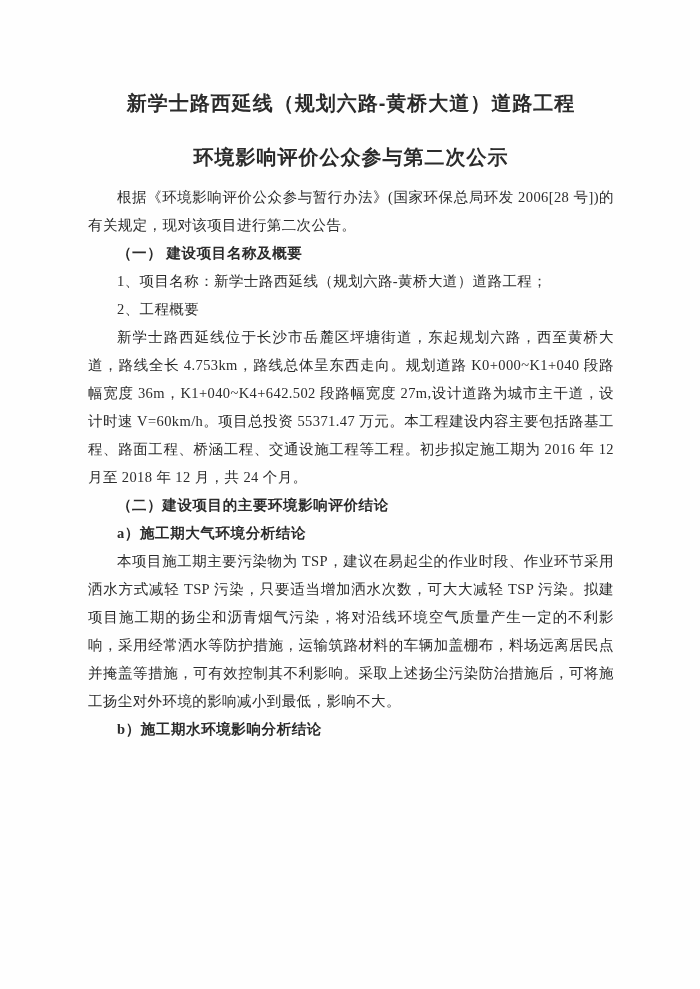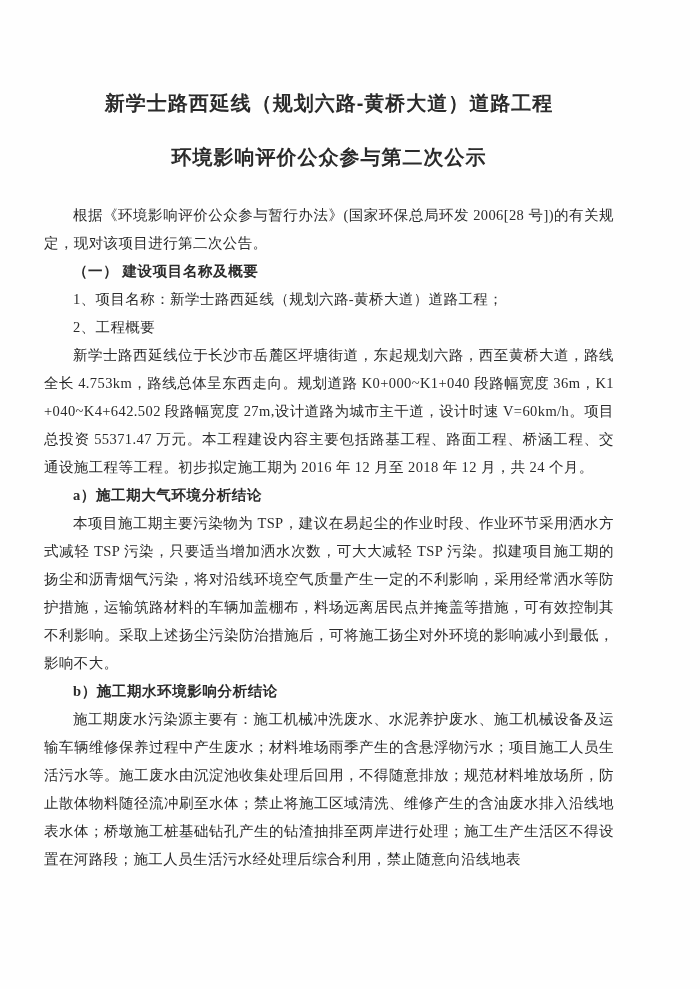--- a/index.html
+++ b/index.html
@@ -6,38 +6,38 @@
     margin: 0;
     padding: 0;
     background: #ffffff;
   }
   .page {
     position: relative;
     width: 700px;
     height: 989px;
     box-sizing: border-box;
     background: #fefefe;
-    padding: 88px 86px 0 44px;
+    padding: 88px 86px 0 88px;
     overflow: hidden;
     font-family: "Liberation Serif", "DejaVu Serif", serif;
     color: #2b2b2b;
   }
   .doc-title {
     text-align: center;
     font-family: "Liberation Sans", "DejaVu Sans", sans-serif;
     font-weight: bold;
     font-size: 20px;
     line-height: 30px;
     letter-spacing: 1px;
   }
   .doc-title.second {
     margin-top: 24px;
   }
   .doc-body {
-    margin-top: 29px;
+    margin-top: 11px;
   }
   .para {
     margin: 0;
     font-size: 14.5px;
     line-height: 28px;
     text-align: justify;
     text-indent: 2em;
     word-break: break-all;
     letter-spacing: 0.4px;
   }
@@ -54,18 +54,18 @@
 <div class="page">
   <div class="doc-title">新学士路西延线（规划六路-黄桥大道）道路工程</div>
   <div class="doc-title second">环境影响评价公众参与第二次公示</div>
 
   <div class="doc-body">
     <p class="para body">根据《环境影响评价公众参与暂行办法》(国家环保总局环发 2006[28 号])的有关规定，现对该项目进行第二次公告。</p>
     <p class="para heading">（一） 建设项目名称及概要</p>
     <p class="para body">1、项目名称：新学士路西延线（规划六路-黄桥大道）道路工程；</p>
     <p class="para body">2、工程概要</p>
     <p class="para body">新学士路西延线位于长沙市岳麓区坪塘街道，东起规划六路，西至黄桥大道，路线全长 4.753km，路线总体呈东西走向。规划道路 K0+000~K1+040 段路幅宽度 36m，K1+040~K4+642.502 段路幅宽度 27m,设计道路为城市主干道，设计时速 V=60km/h。项目总投资 55371.47 万元。本工程建设内容主要包括路基工程、路面工程、桥涵工程、交通设施工程等工程。初步拟定施工期为 2016 年 12 月至 2018 年 12 月，共 24 个月。</p>
+    <p class="para heading">（二）建设项目的主要环境影响评价结论</p>
     <p class="para heading">a）施工期大气环境分析结论</p>
     <p class="para body">本项目施工期主要污染物为 TSP，建议在易起尘的作业时段、作业环节采用洒水方式减轻 TSP 污染，只要适当增加洒水次数，可大大减轻 TSP 污染。拟建项目施工期的扬尘和沥青烟气污染，将对沿线环境空气质量产生一定的不利影响，采用经常洒水等防护措施，运输筑路材料的车辆加盖棚布，料场远离居民点并掩盖等措施，可有效控制其不利影响。采取上述扬尘污染防治措施后，可将施工扬尘对外环境的影响减小到最低，影响不大。</p>
     <p class="para heading">b）施工期水环境影响分析结论</p>
-    <p class="para body">施工期废水污染源主要有：施工机械冲洗废水、水泥养护废水、施工机械设备及运输车辆维修保养过程中产生废水；材料堆场雨季产生的含悬浮物污水；项目施工人员生活污水等。施工废水由沉淀池收集处理后回用，不得随意排放；规范材料堆放场所，防止散体物料随径流冲刷至水体；禁止将施工区域清洗、维修产生的含油废水排入沿线地表水体；桥墩施工桩基础钻孔产生的钻渣抽排至两岸进行处理；施工生产生活区不得设置在河路段；施工人员生活污水经处理后综合利用，禁止随意向沿线地表</p>
   </div>
 </div>
 
 </body></html>

